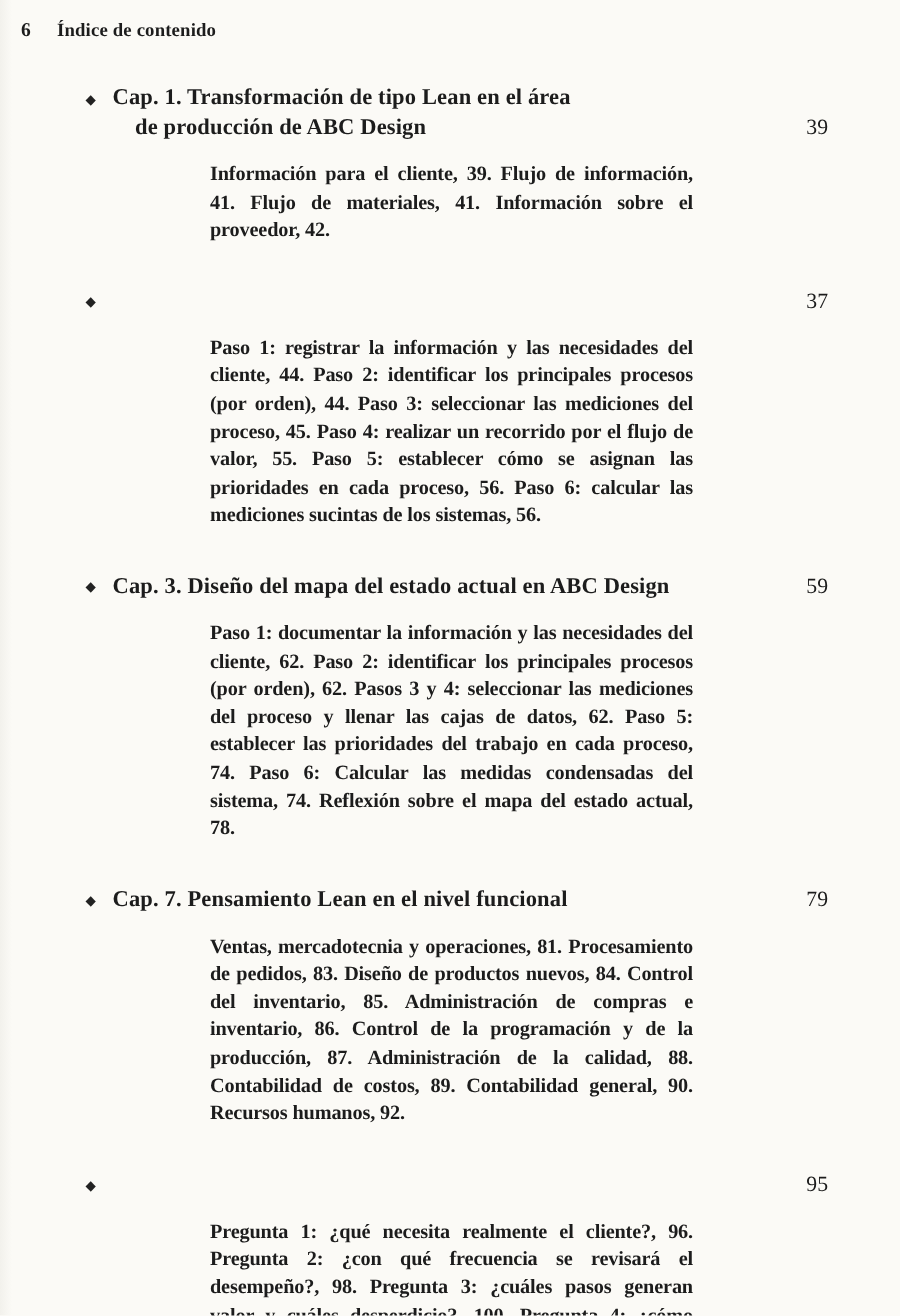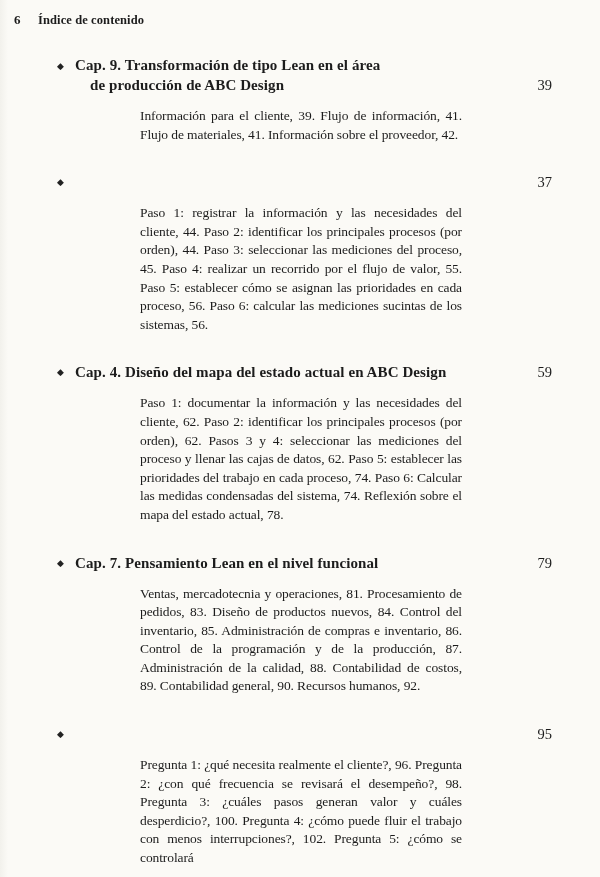--- a/index.html
+++ b/index.html
@@ -67,56 +67,57 @@
     padding-left: 10px;
     font-size: 14.5px;
     line-height: 20px;
   }
   .entry-desc {
     margin: 12px 90px 0 83px;   
     font-size: 13.5px;
     line-height: 18.6px;
     letter-spacing: -0.1px;
     text-align: justify;
+    font-weight: bold;
   }
 </style>
 </head>
 <body>
 
 <div class="page">
 
   <div class="running-head">
     <span class="folio">6</span>
     <span class="rh-title">Índice de contenido</span>
   </div>
 
   <div class="toc">
 
     <div class="entry">
       <div class="entry-head">
         <span class="bullet">◆</span>
-        <span class="entry-title">Cap. 9. Transformación de tipo Lean en el área
+        <span class="entry-title">Cap. 1. Transformación de tipo Lean en el área
 de producción de ABC Design</span>
         <span class="entry-page">39</span>
       </div>
       <p class="entry-desc">Información para el cliente, 39. Flujo de información, 41. Flujo de materiales, 41. Información sobre el proveedor, 42.</p>
     </div>
 
     <div class="entry">
       <div class="entry-head">
         <span class="bullet">◆</span>
         <span class="entry-page">37</span>
       </div>
       <p class="entry-desc">Paso 1: registrar la información y las necesidades del cliente, 44. Paso 2: identificar los principales procesos (por orden), 44. Paso 3: seleccionar las mediciones del proceso, 45. Paso 4: realizar un recorrido por el flujo de valor, 55. Paso 5: establecer cómo se asignan las prioridades en cada proceso, 56. Paso 6: calcular las mediciones sucintas de los sistemas, 56.</p>
     </div>
 
     <div class="entry">
       <div class="entry-head">
         <span class="bullet">◆</span>
-        <span class="entry-title">Cap. 4. Diseño del mapa del estado actual en ABC Design</span>
+        <span class="entry-title">Cap. 3. Diseño del mapa del estado actual en ABC Design</span>
         <span class="entry-page">59</span>
       </div>
       <p class="entry-desc">Paso 1: documentar la información y las necesidades del cliente, 62. Paso 2: identificar los principales procesos (por orden), 62. Pasos 3 y 4: seleccionar las mediciones del proceso y llenar las cajas de datos, 62. Paso 5: establecer las prioridades del trabajo en cada proceso, 74. Paso 6: Calcular las medidas condensadas del sistema, 74. Reflexión sobre el mapa del estado actual, 78.</p>
     </div>
 
     <div class="entry">
       <div class="entry-head">
         <span class="bullet">◆</span>
         <span class="entry-title">Cap. 7. Pensamiento Lean en el nivel funcional</span>
         <span class="entry-page">79</span>

